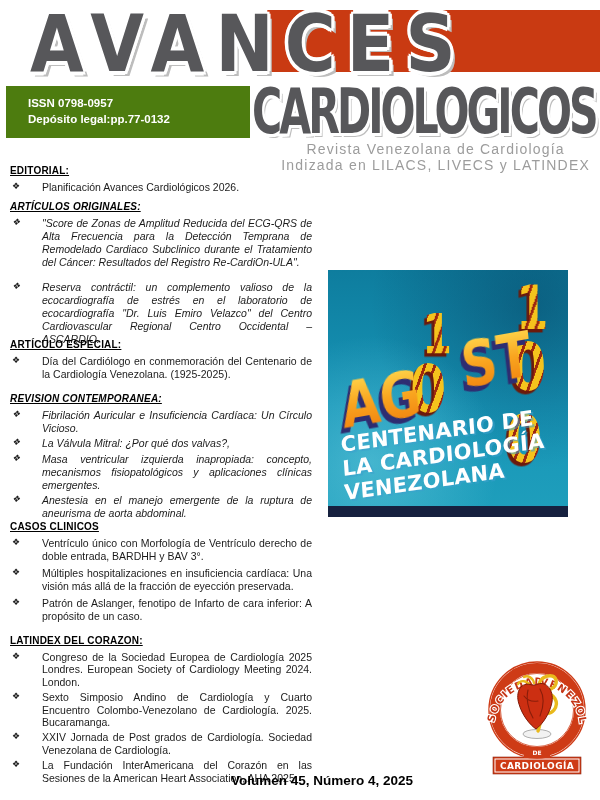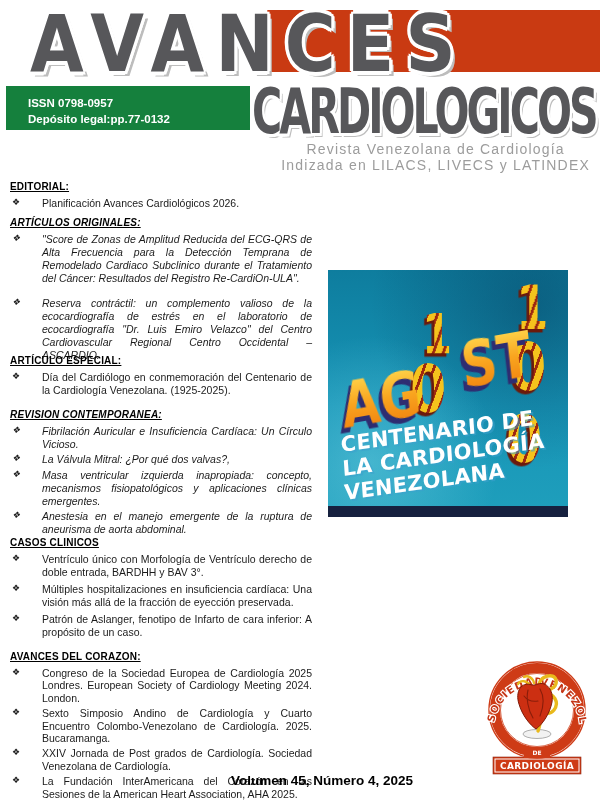--- a/index.html
+++ b/index.html
@@ -3,21 +3,21 @@
 <meta charset="utf-8">
 <style>
   html,body{margin:0;padding:0;background:#e8e8e8;}
   .page{
     position:relative;width:600px;height:800px;background:#ffffff;overflow:hidden;
     font-family:"Liberation Sans",sans-serif;color:#1b1b1b;
     margin:0 auto;
   }
   
   .topbar{position:absolute;left:257px;top:10px;width:343px;height:62px;background:#c93a12;}
-  .issnbox{position:absolute;left:6px;top:86px;width:244px;height:44px;background:#15803d;}
+  .issnbox{position:absolute;left:6px;top:86px;width:244px;height:52px;background:#4d7c0f;}
   .issnbox .l1,.issnbox .l2{
     position:absolute;left:22px;color:#ffffff;font-weight:bold;font-size:11.5px;white-space:nowrap;
   }
   .issnbox .l1{top:11px;}
   .issnbox .l2{top:27px;}
   .title1{
     position:absolute;left:30px;top:6px;font-family:"DejaVu Sans",sans-serif;font-weight:bold;
     font-size:62px;letter-spacing:10px;color:#57575a;transform:scale(1.12,1.25);transform-origin:left top;
     white-space:nowrap;line-height:1;
     text-shadow:-2px -2px 0 #fff,2px -2px 0 #fff,-2px 2px 0 #fff,2px 2px 0 #fff,0 -3px 0 #fff,0 3px 0 #fff,-3px 0 0 #fff,3px 0 0 #fff,4px 4px 0 #bdbdbd;
@@ -26,21 +26,21 @@
     position:absolute;left:252px;top:80px;font-family:"DejaVu Sans",sans-serif;font-weight:bold;
     font-size:42px;letter-spacing:-3px;color:#57575a;transform:scale(0.98,1.5);transform-origin:left top;
     white-space:nowrap;line-height:1;
     text-shadow:-2px -2px 0 #fff,2px -2px 0 #fff,-2px 2px 0 #fff,2px 2px 0 #fff,0 -2px 0 #fff,0 2px 0 #fff,-2px 0 0 #fff,2px 0 0 #fff,3px 3px 0 #bdbdbd;
   }
   .subtitle{
     position:absolute;right:10px;top:142px;text-align:center;color:#9c9c9c;
     font-size:14px;letter-spacing:1.2px;line-height:15.5px;white-space:nowrap;
   }
   
-  .sec{position:absolute;left:10px;width:302px;margin-top:16px;}
+  .sec{position:absolute;left:10px;width:302px;}
   .sec h3{
     margin:0 0 4px 0;font-size:10px;font-weight:bold;color:#000;
     text-decoration:underline;letter-spacing:0.2px;line-height:12px;
   }
   .item{position:relative;padding-left:20px;margin:0 0 4px 0;}
   .item .blt{position:absolute;left:2px;top:0;font-size:9px;color:#1b1b1b;}
   .item p{margin:0;font-size:10.5px;line-height:13px;text-align:justify;padding-left:12px;}
   .sec-1 .item{margin-bottom:12px;}
   .sec-3 .item p{line-height:12.7px;}
   .sec-3 .item{margin-bottom:3px;}
@@ -176,21 +176,21 @@
       <span class="blt">❖</span>
       <p>Múltiples hospitalizaciones en insuficiencia cardíaca: Una visión más allá de la fracción de eyección preservada.</p>
     </div>
     <div class="item">
       <span class="blt">❖</span>
       <p>Patrón de Aslanger, fenotipo de Infarto de cara inferior: A propósito de un caso.</p>
     </div>
   </div>
 
   <div class="sec s5 sec-5">
-    <h3>AVANCES DEL CORAZON:</h3>
+    <h3>LATINDEX DEL CORAZON:</h3>
     <div class="item">
       <span class="blt">❖</span>
       <p>Congreso de la Sociedad Europea de Cardiología 2025 Londres. European Society of Cardiology Meeting 2024. London.</p>
     </div>
     <div class="item">
       <span class="blt">❖</span>
       <p>Sexto Simposio Andino de Cardiología y Cuarto Encuentro Colombo-Venezolano de Cardiología. 2025. Bucaramanga.</p>
     </div>
     <div class="item">
       <span class="blt">❖</span>

